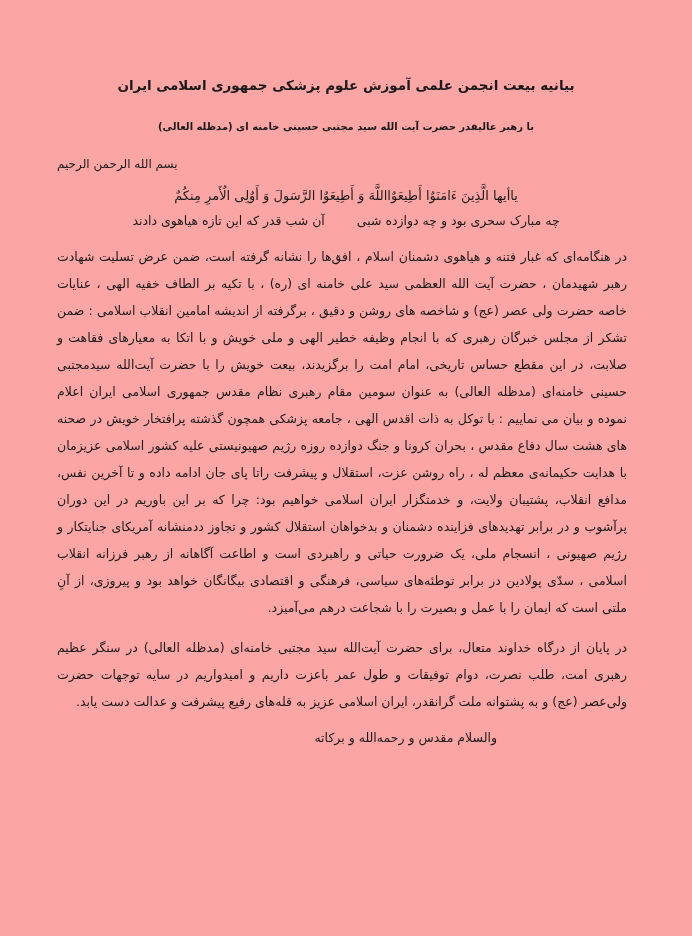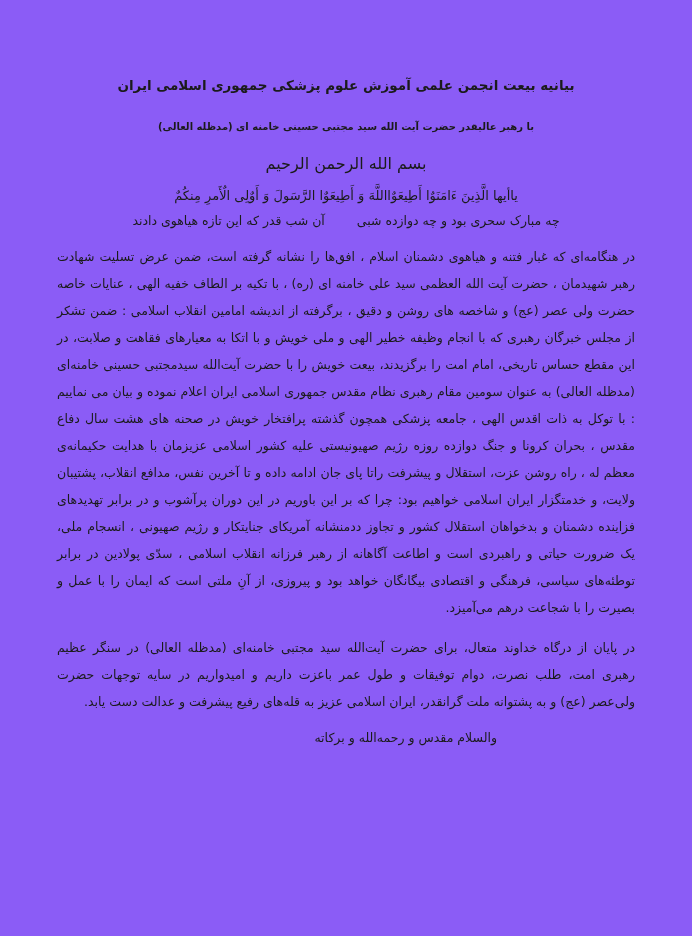--- a/index.html
+++ b/index.html
@@ -5,21 +5,21 @@
   html, body {
     margin: 0;
     padding: 0;
     background: #ffffff;
   }
   .page {
     position: relative;
     width: 692px;
     height: 936px;
     margin: 0 auto;
-    background: #8b5cf6;
+    background: #fca5a5;
     box-sizing: border-box;
     padding: 76px 57px 0 57px;
     direction: rtl;
     font-family: "DejaVu Sans", sans-serif;
     color: #1b1b1b;
     overflow: hidden;
   }
   .title-line-1 {
     margin: 0 0 22px 0;
     font-size: 13.5px;
@@ -29,43 +29,43 @@
   }
   .title-line-2 {
     margin: 0 0 19px 0;
     font-size: 10px;
     font-weight: bold;
     text-align: center;
     line-height: 19px;
   }
   .bismillah {
     margin: 0 0 13px 0;
-    font-size: 16px;
-    text-align: center;
+    font-size: 12px;
+    text-align: left;
     line-height: 18px;
   }
   .verse {
     margin: 0 0 5px 0;
     font-size: 13px;
     text-align: center;
     line-height: 20px;
   }
   .poem {
     margin: 0 0 13px 0;
     font-size: 12.5px;
     text-align: center;
     line-height: 19px;
     white-space: nowrap;
   }
   .poem .gap {
     display: inline-block;
     width: 24px;
   }
   .body-paragraph {
-    margin: 0 0 13px 0;
+    margin: 0 8px 13px 0;
     font-size: 12.5px;
     line-height: 27px;
     text-align: justify;
     text-justify: inter-word;
   }
   .closing {
     margin: 4px 0 0 0;
     font-size: 12.5px;
     line-height: 19px;
     text-align: right;

